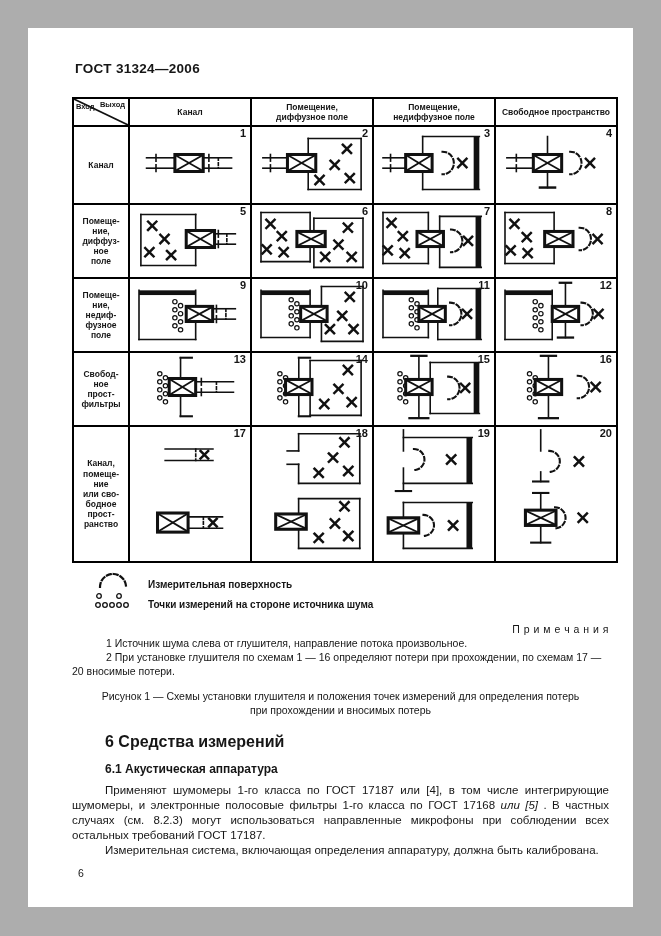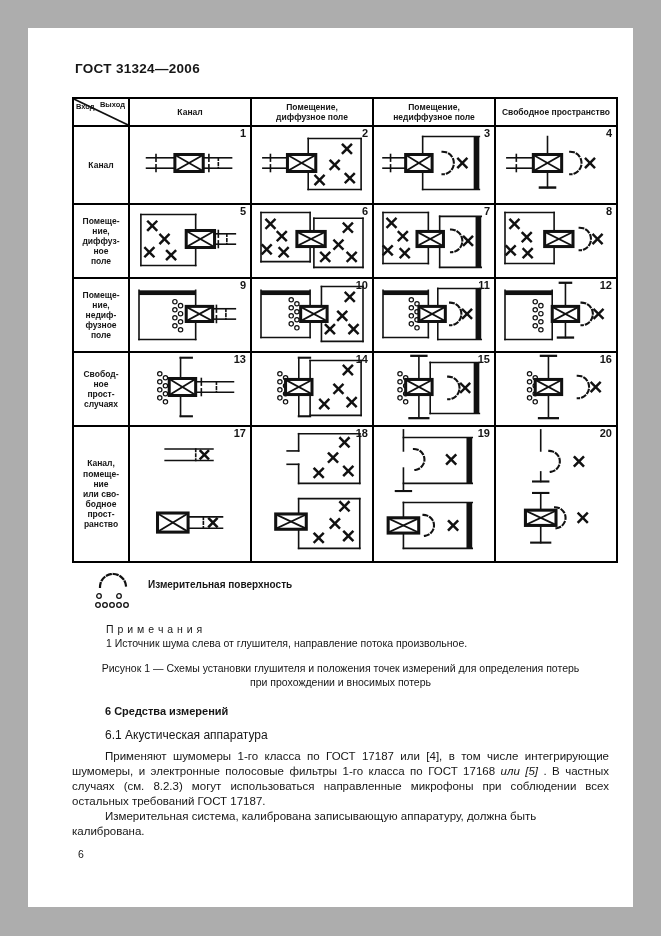--- a/index.html
+++ b/index.html
@@ -21,26 +21,26 @@
   .cellnum{position:absolute;top:0px;right:4px;font-size:11px;font-weight:bold;}
   .scheme-svg *{stroke-linecap:square;}
 
   .legend{margin:7px 0 0 62px;}
   .legend-item{display:flex;align-items:flex-end;height:20px;}
   .legend-sym{width:48px;display:flex;justify-content:center;align-items:center;}
   .legend-label{margin-left:10px;font-size:10px;font-weight:bold;}
 
   .notes{margin:12px 0 0 44px;width:537px;font-size:10.5px;line-height:14px;}
   .notes p{margin:0;text-indent:34px;}
-  .note-title{letter-spacing:.5px;}
+  .note-title{letter-spacing:.5px;text-align:right;}
 
   .caption{margin:11px 0 0 44px;width:537px;text-align:center;font-size:10.5px;line-height:14px;}
 
-  .sec{margin:16px 0 0 77px;font-size:11px;font-weight:bold;}
-  .subsec{margin:11px 0 0 77px;font-size:12px;font-weight:normal;}
+  .sec{margin:16px 0 0 77px;font-size:16px;font-weight:bold;}
+  .subsec{margin:11px 0 0 77px;font-size:12px;font-weight:bold;}
   .body-par{margin:7px 0 0 44px;width:537px;font-size:11.5px;line-height:15px;text-align:justify;text-indent:33px;}
   .body-par2{margin:0 0 0 44px;width:537px;font-size:11.5px;line-height:15px;text-indent:33px;}
   .page-num{margin:9px 0 0 50px;font-size:10.5px;}
 </style>
 </head>
 <body>
 
 <div class="canvas">
   <div class="page">
 
@@ -349,21 +349,21 @@
                 <line x1="57" y1="44" x2="83" y2="30" stroke="#111" stroke-width="1.9"></line>
                 <path d="M 87 25 A 12 12 0 0 1 87 49" fill="none" stroke="#111" stroke-width="2.2" stroke-dasharray="4 3.2"></path>
                 <line x1="100.6" y1="32.6" x2="109.4" y2="41.4" stroke="#111" stroke-width="2.6"></line>
                 <line x1="100.6" y1="41.4" x2="109.4" y2="32.6" stroke="#111" stroke-width="2.6"></line>
               </svg></td>
           </tr>
           <tr style="height: 72px;">
             <td class="rowhead">Свобод-
 ное
 прост-
-случаях</td>
+фильтры</td>
             <td class="cell"><span class="cellnum">13</span><svg class="scheme-svg" viewBox="0 0 120 72" width="116" height="68">
                 <line x1="50" y1="5" x2="50" y2="67" stroke="#111" stroke-width="1.7"></line>
                 <line x1="50" y1="5" x2="62" y2="5" stroke="#111" stroke-width="2.2"></line>
                 <line x1="50" y1="67" x2="62" y2="67" stroke="#111" stroke-width="2.2"></line>
                 <circle cx="28" cy="22" r="2.3" fill="none" stroke="#111" stroke-width="1.3"></circle>
                 <circle cx="34" cy="26.2" r="2.3" fill="none" stroke="#111" stroke-width="1.3"></circle>
                 <circle cx="28" cy="30.5" r="2.3" fill="none" stroke="#111" stroke-width="1.3"></circle>
                 <circle cx="34" cy="34.7" r="2.3" fill="none" stroke="#111" stroke-width="1.3"></circle>
                 <circle cx="28" cy="39" r="2.3" fill="none" stroke="#111" stroke-width="1.3"></circle>
                 <circle cx="34" cy="43.2" r="2.3" fill="none" stroke="#111" stroke-width="1.3"></circle>
@@ -565,35 +565,37 @@
             <svg width="40" height="18" viewBox="0 0 40 18" class="scheme-svg">
               <circle cx="5" cy="4" r="2.3" fill="none" stroke="#111" stroke-width="1.3"></circle>
               <circle cx="25" cy="4" r="2.3" fill="none" stroke="#111" stroke-width="1.3"></circle>
               <circle cx="4" cy="13" r="2.3" fill="none" stroke="#111" stroke-width="1.3"></circle>
               <circle cx="11" cy="13" r="2.3" fill="none" stroke="#111" stroke-width="1.3"></circle>
               <circle cx="18" cy="13" r="2.3" fill="none" stroke="#111" stroke-width="1.3"></circle>
               <circle cx="25" cy="13" r="2.3" fill="none" stroke="#111" stroke-width="1.3"></circle>
               <circle cx="32" cy="13" r="2.3" fill="none" stroke="#111" stroke-width="1.3"></circle>
             </svg>
           </span>
+          <span class="legend-label">Точки измерений на стороне источника шума</span>
         </div>
       </div>
 
     <div class="notes">
       <p class="note-title">П р и м е ч а н и я</p>
       <p class="note">1 Источник шума слева от глушителя, направление потока произвольное.</p>
+      <p class="note">2 При установке глушителя по схемам 1 — 16 определяют потери при прохождении, по схемам 17 — 20 вносимые потери.</p>
     </div>
 
     <div class="caption">
       <div>Рисунок 1 — Схемы установки глушителя и положения точек измерений для определения потерь</div>
       <div>при прохождении и вносимых потерь</div>
     </div>
 
     <h2 class="sec">6 Средства измерений</h2>
     <h3 class="subsec">6.1 Акустическая аппаратура</h3>
 
     <p class="body-par"><span>Применяют шумомеры 1-го класса по ГОСТ 17187 или [4], в том числе интегрирующие шумомеры, и электронные полосовые фильтры 1-го класса по ГОСТ 17168 </span><i>или [5]</i><span> . В частных случаях (см. 8.2.3) могут использоваться направленные микрофоны при соблюдении всех остальных требований ГОСТ 17187.</span></p>
 
-    <p class="body-par2">Измерительная система, калибрована записывающую аппаратуру, должна быть калибрована.</p>
+    <p class="body-par2">Измерительная система, включающая определения аппаратуру, должна быть калибрована.</p>
 
     <div class="page-num">6</div>
   </div>
 </div>
 
 </body></html>

